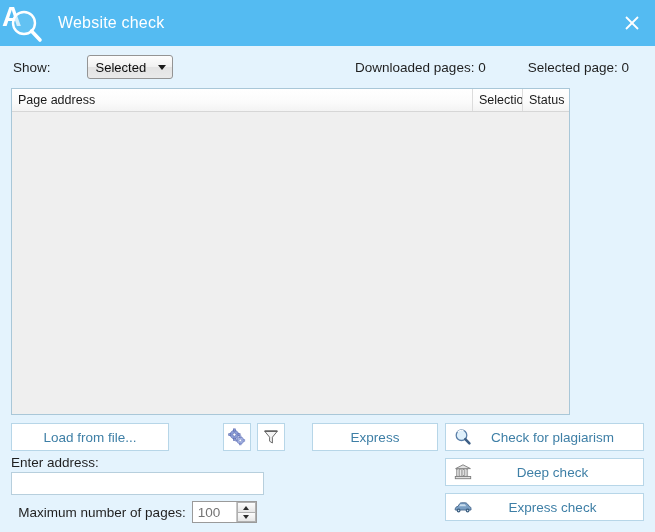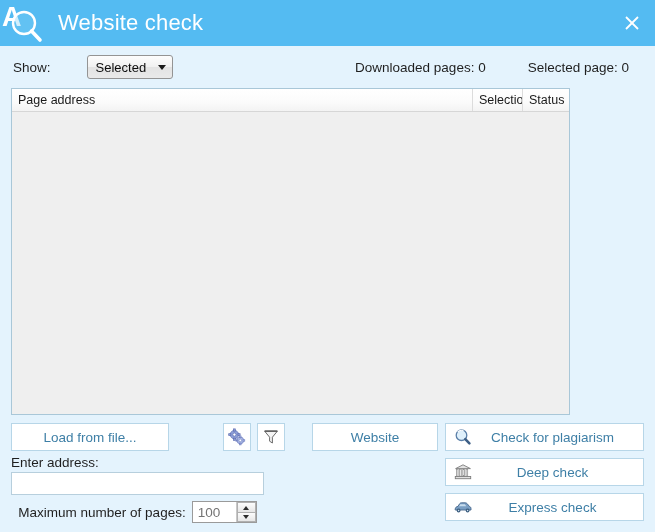--- a/index.html
+++ b/index.html
@@ -35,21 +35,21 @@
   .app-icon {
     width: 46px;
     height: 46px;
     margin-left: 0;
     position: relative;
     flex: 0 0 auto;
   }
   .app-icon svg { display: block; }
   .title-text {
     color: #ffffff;
-    font-size: 22px;
+    font-size: 16px;
     font-weight: 400;
     letter-spacing: 0.2px;
     margin-left: 12px;
     white-space: nowrap;
   }
   .titlebar-spacer { flex: 1 1 auto; }
   .close-btn {
     width: 46px;
     height: 46px;
     display: flex;
@@ -366,21 +366,21 @@
   </div>
 
   <div class="icon-btn btn-filter">
     <svg width="18" height="18" viewBox="0 0 18 18">
       <path d="M2.5 3 H15.5 L10.4 9.2 V15 L7.6 13.2 V9.2 Z" fill="#f4f4f4" stroke="#6b6b6b" stroke-width="1"></path>
       <line x1="2.8" y1="3.2" x2="15.2" y2="3.2" stroke="#5a5a5a" stroke-width="1.4"></line>
     </svg>
   </div>
 
   <div class="btn btn-download">
-    <span>Website</span>
+    <span>Express</span>
   </div>
 
   <div class="btn btn-wide btn-plag">
     <span class="bicon">
       <svg width="18" height="18" viewBox="0 0 18 18">
         <circle cx="7.5" cy="7.2" r="5.3" fill="#dff0fb" stroke="#5a7fa8" stroke-width="1.3"></circle>
         <path d="M3.6 4.2 A5.3 5.3 0 0 1 9.4 2.6" fill="none" stroke="#ffffff" stroke-width="1.1"></path>
         <line x1="11.3" y1="11.2" x2="15.4" y2="15.4" stroke="#3e5f86" stroke-width="2.6" stroke-linecap="round"></line>
       </svg>
     </span>

